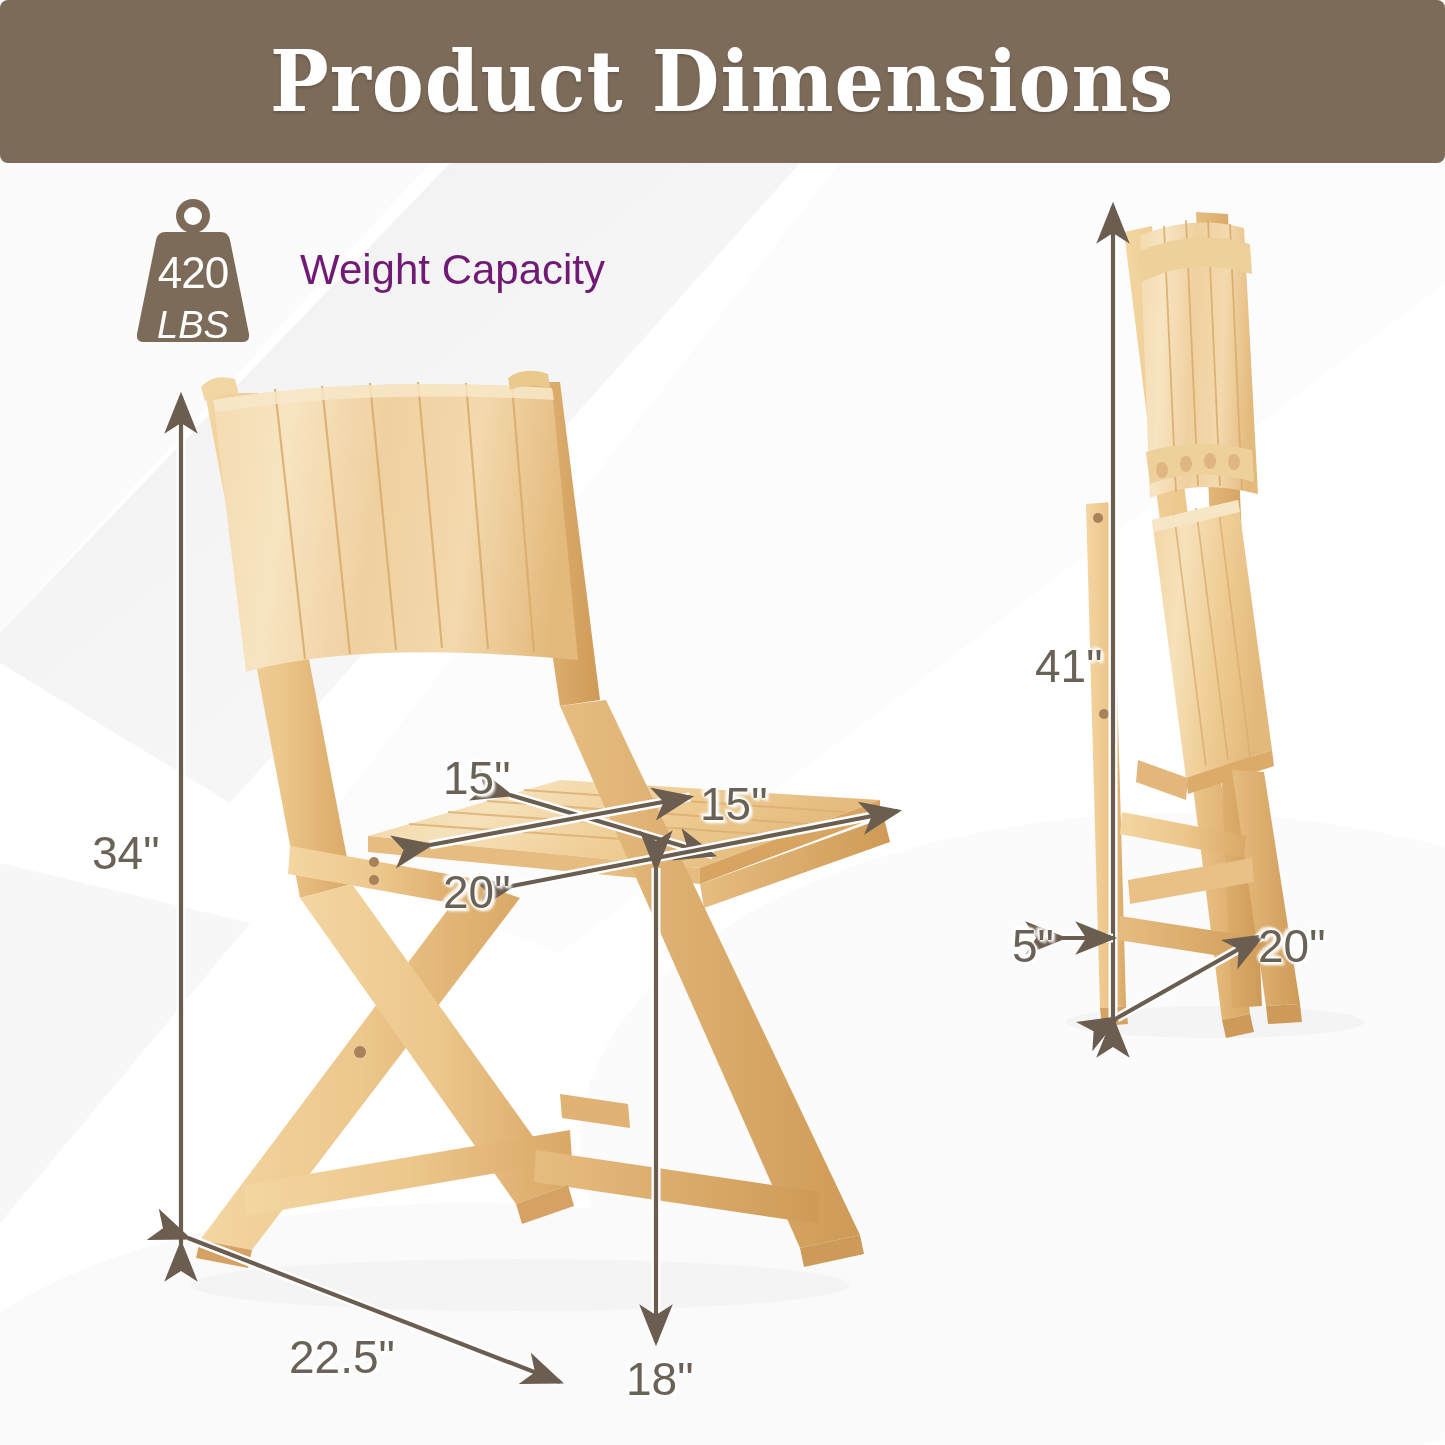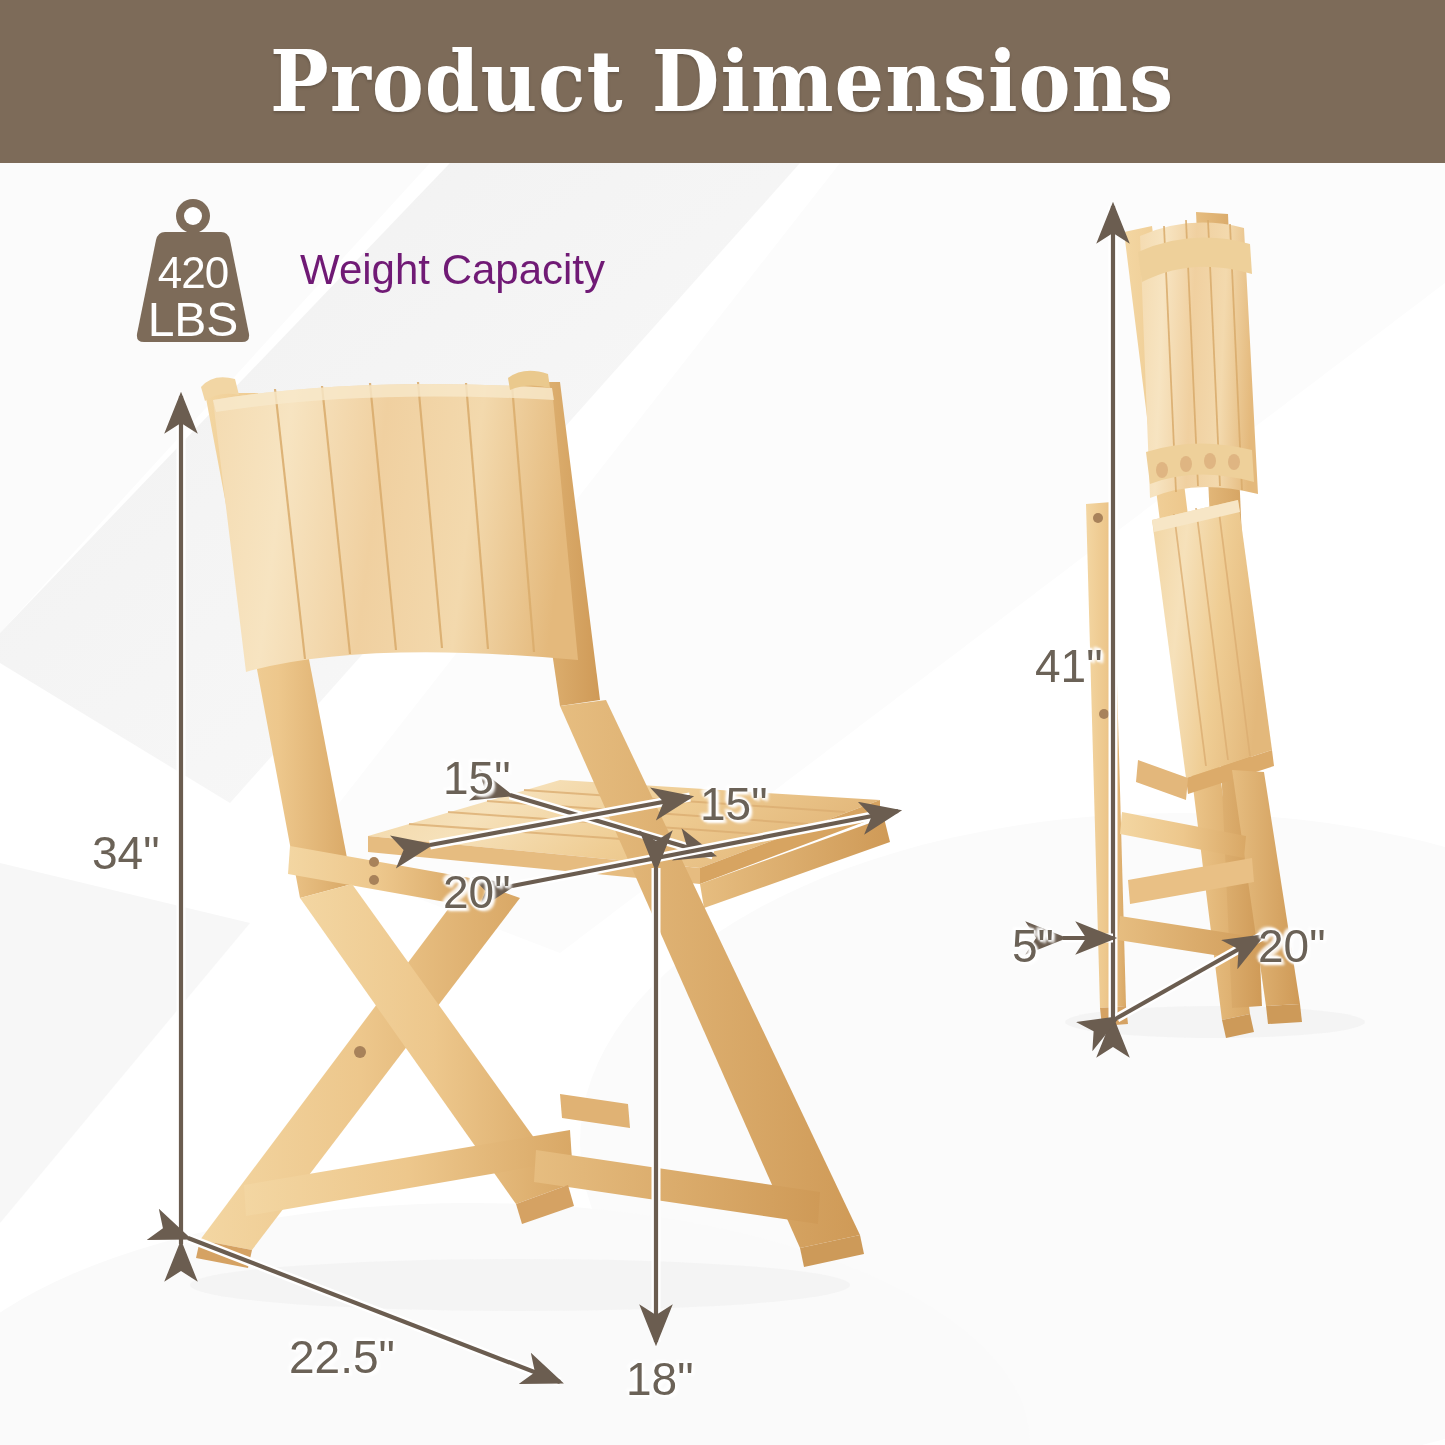--- a/index.html
+++ b/index.html
@@ -9,21 +9,21 @@
     font-family:"Liberation Sans", sans-serif;
     overflow:hidden;
     position:relative;
   }
   #root{position:relative;width:1445px;height:1445px;overflow:hidden;background:#fff;}
 
   
   .banner{
     position:absolute;left:0;top:0;width:1445px;height:163px;
     background:#7d6b59;
-    display:flex;align-items:center;justify-content:center;
+    display:flex;align-items:center;justify-content:center;border-radius:8px;
   }
   .banner-title{
     font-family:"DejaVu Serif", serif;
     font-weight:700;
     font-size:84px;
     letter-spacing:1px;
     color:#ffffff;
     text-shadow:0 2px 3px rgba(0,0,0,.18);
     transform:scaleX(.93);
     white-space:nowrap;
@@ -32,21 +32,21 @@
   
   .bg-layer{position:absolute;left:0;top:163px;width:1445px;height:1282px;overflow:hidden;}
 
   
   .weight-badge{position:absolute;left:133px;top:196px;width:120px;height:148px;}
   .weight-badge .w-num,.weight-badge .w-lbs{
     position:absolute;width:100%;text-align:center;color:#ffffff;
     font-family:"Liberation Sans", sans-serif;font-weight:400;
   }
   .weight-badge .w-num{top:52px;font-size:44px;letter-spacing:-1px;}
-  .weight-badge .w-lbs{top:96px;font-size:48px;letter-spacing:0px;}
+  .weight-badge .w-lbs{top:108px;font-size:38px;letter-spacing:0px;font-style:italic;}
   .weight-label{
     position:absolute;left:300px;top:246px;
     font-size:42px;color:#701a75;
     font-family:"Liberation Sans", sans-serif;
     white-space:nowrap;
   }
 
   
   .dim{
     position:absolute;

